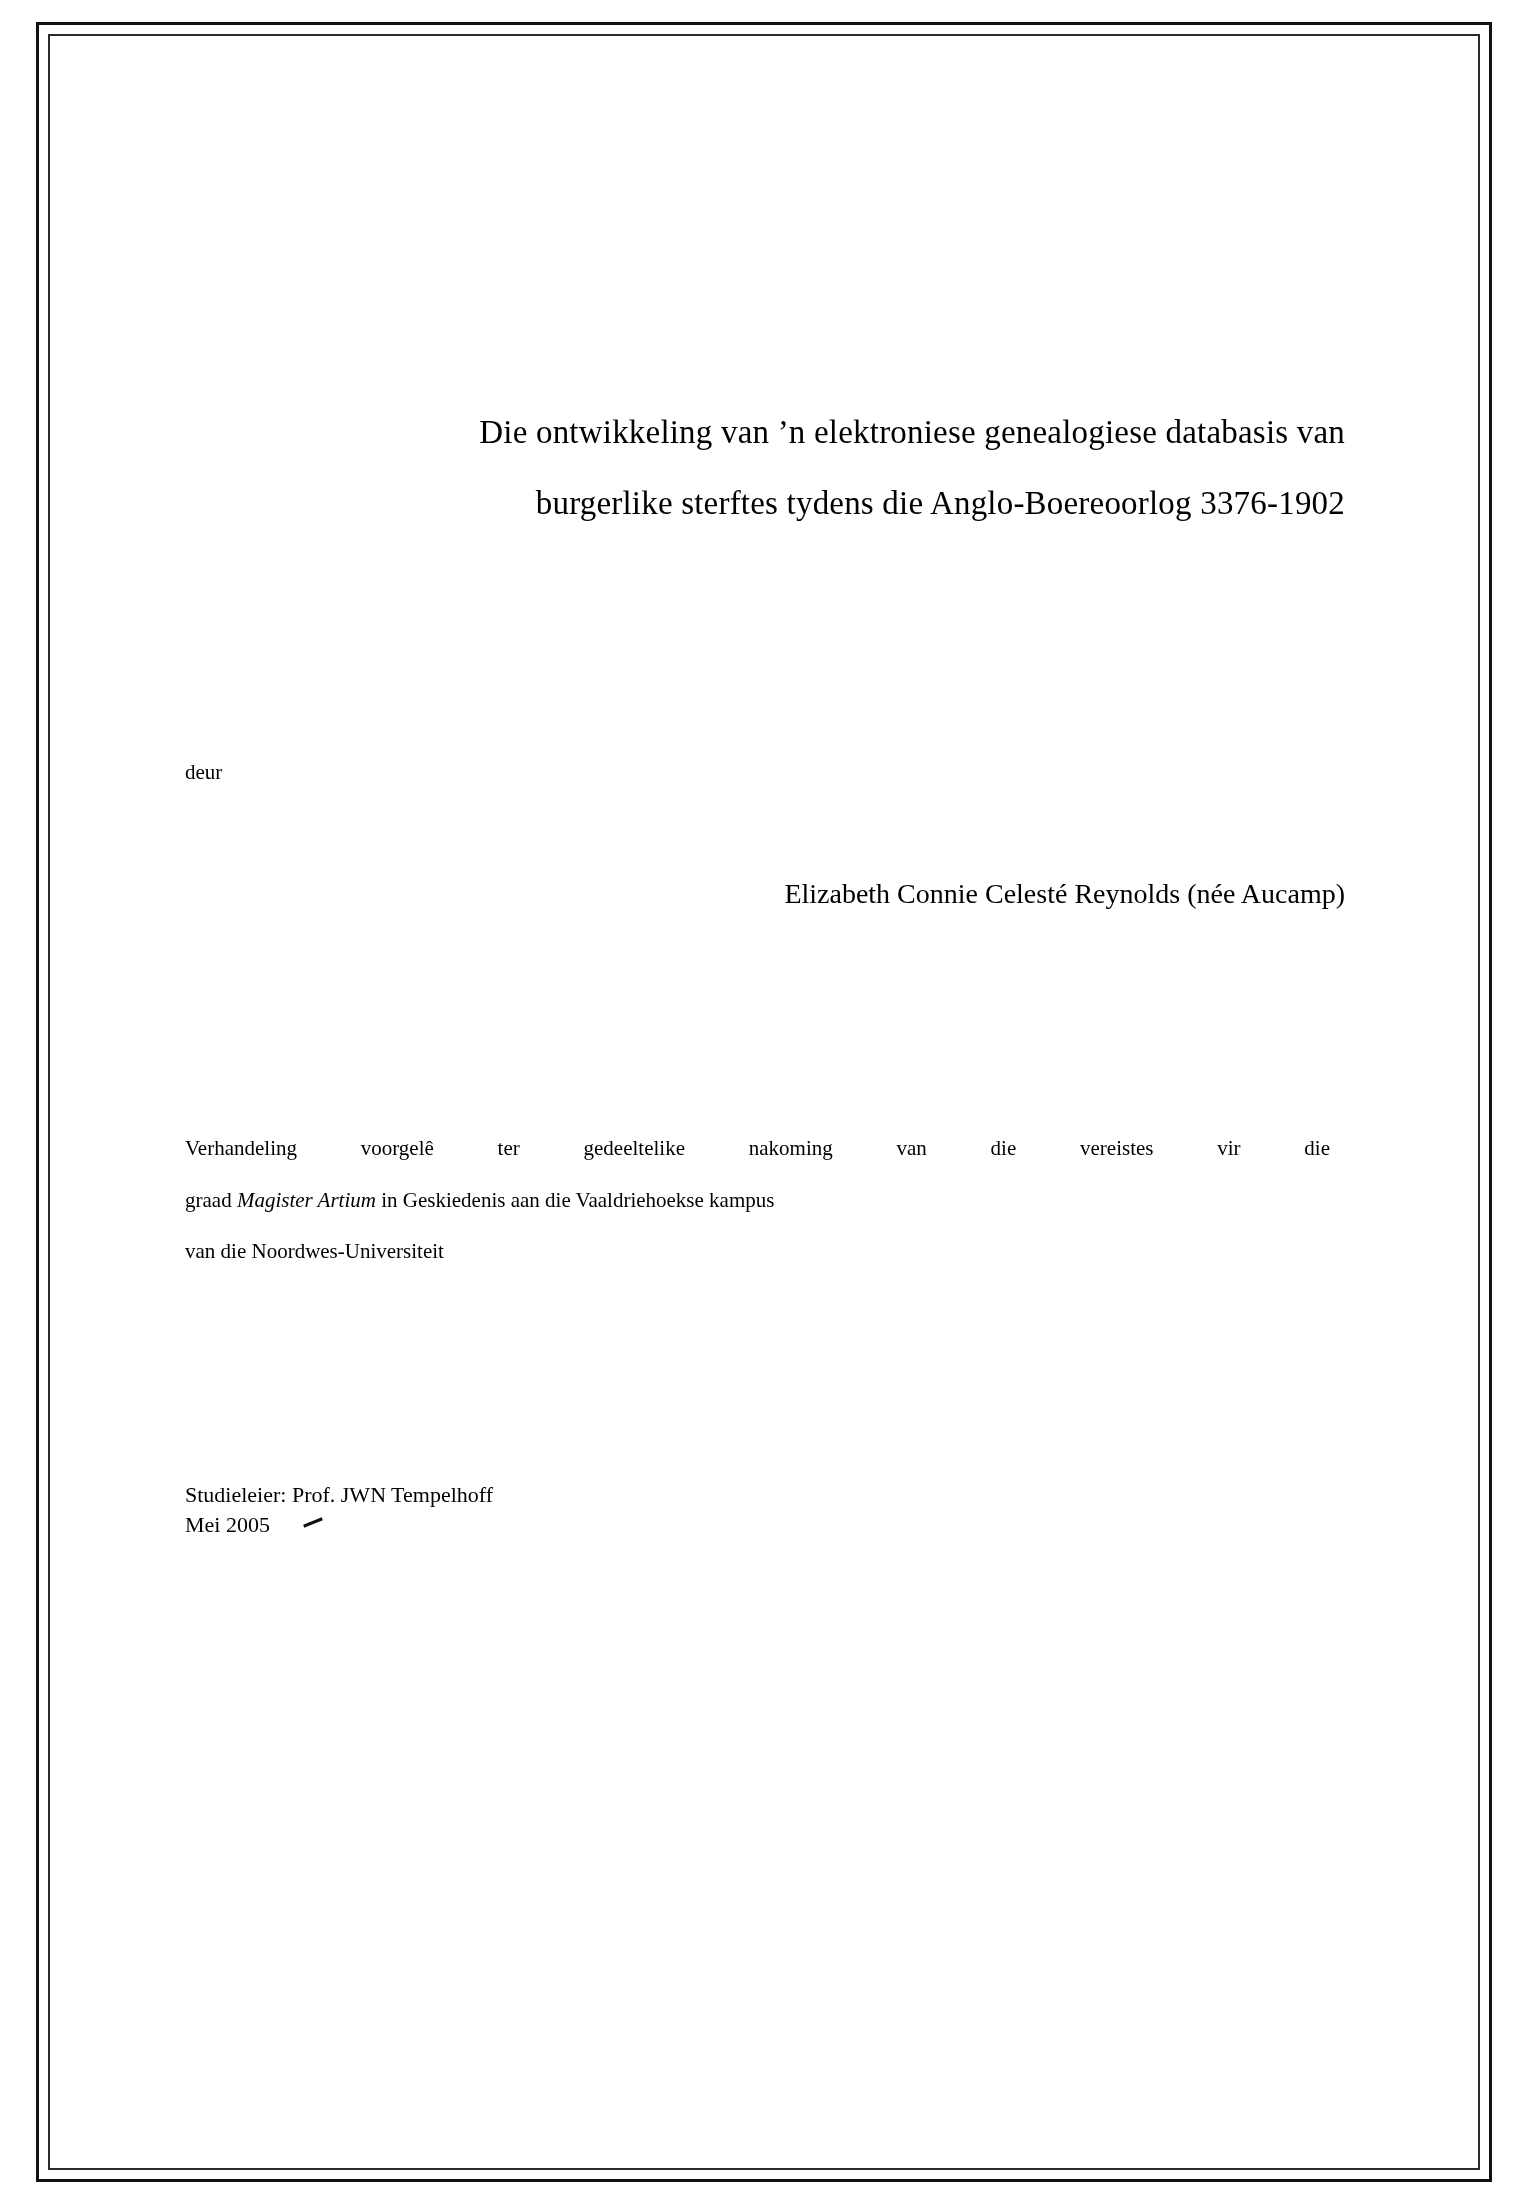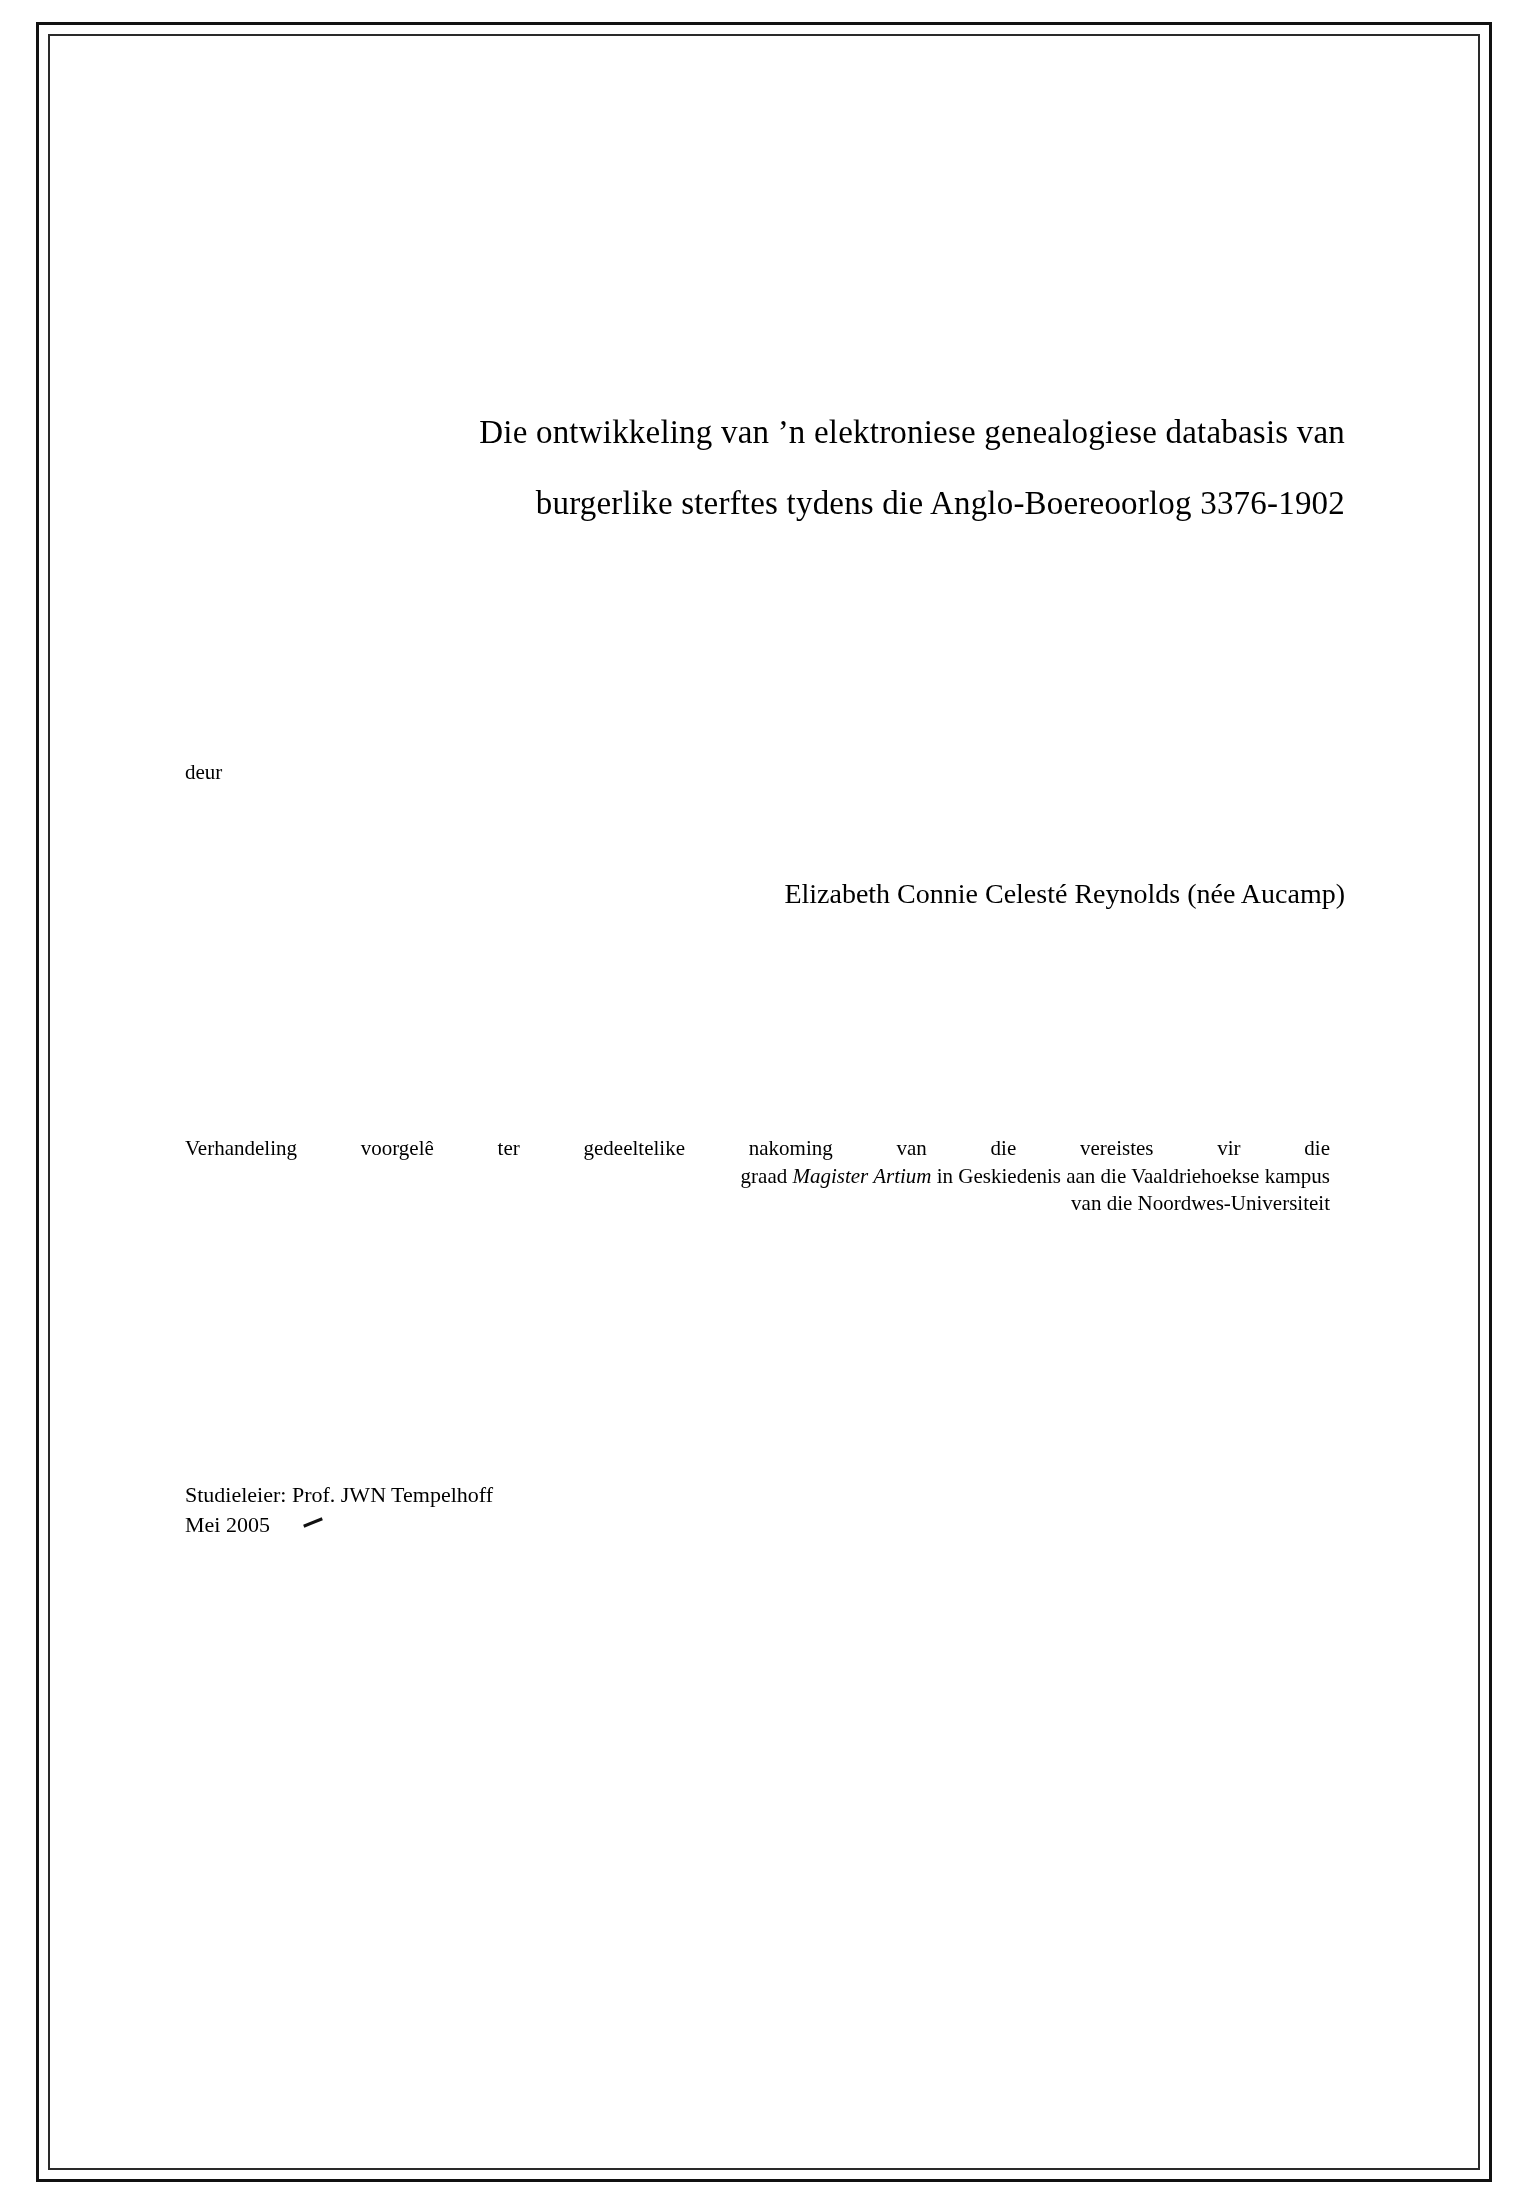--- a/index.html
+++ b/index.html
@@ -95,21 +95,22 @@
     width: 1145px;
     font-size: 21px;
     line-height: 1.32;
   }
   .degree-line-justified {
     text-align: justify;
     text-align-last: justify;
     width: 1145px;
   }
   .degree-line {
-    text-align: right;
+    text-align: left;
+    margin-top: 24px;
   }
   .degree-ital {
     font-style: italic;
   }
 
   .supervisor-block {
     position: absolute;
     top: 1420px;
     left: 0;
     font-size: 22px;

